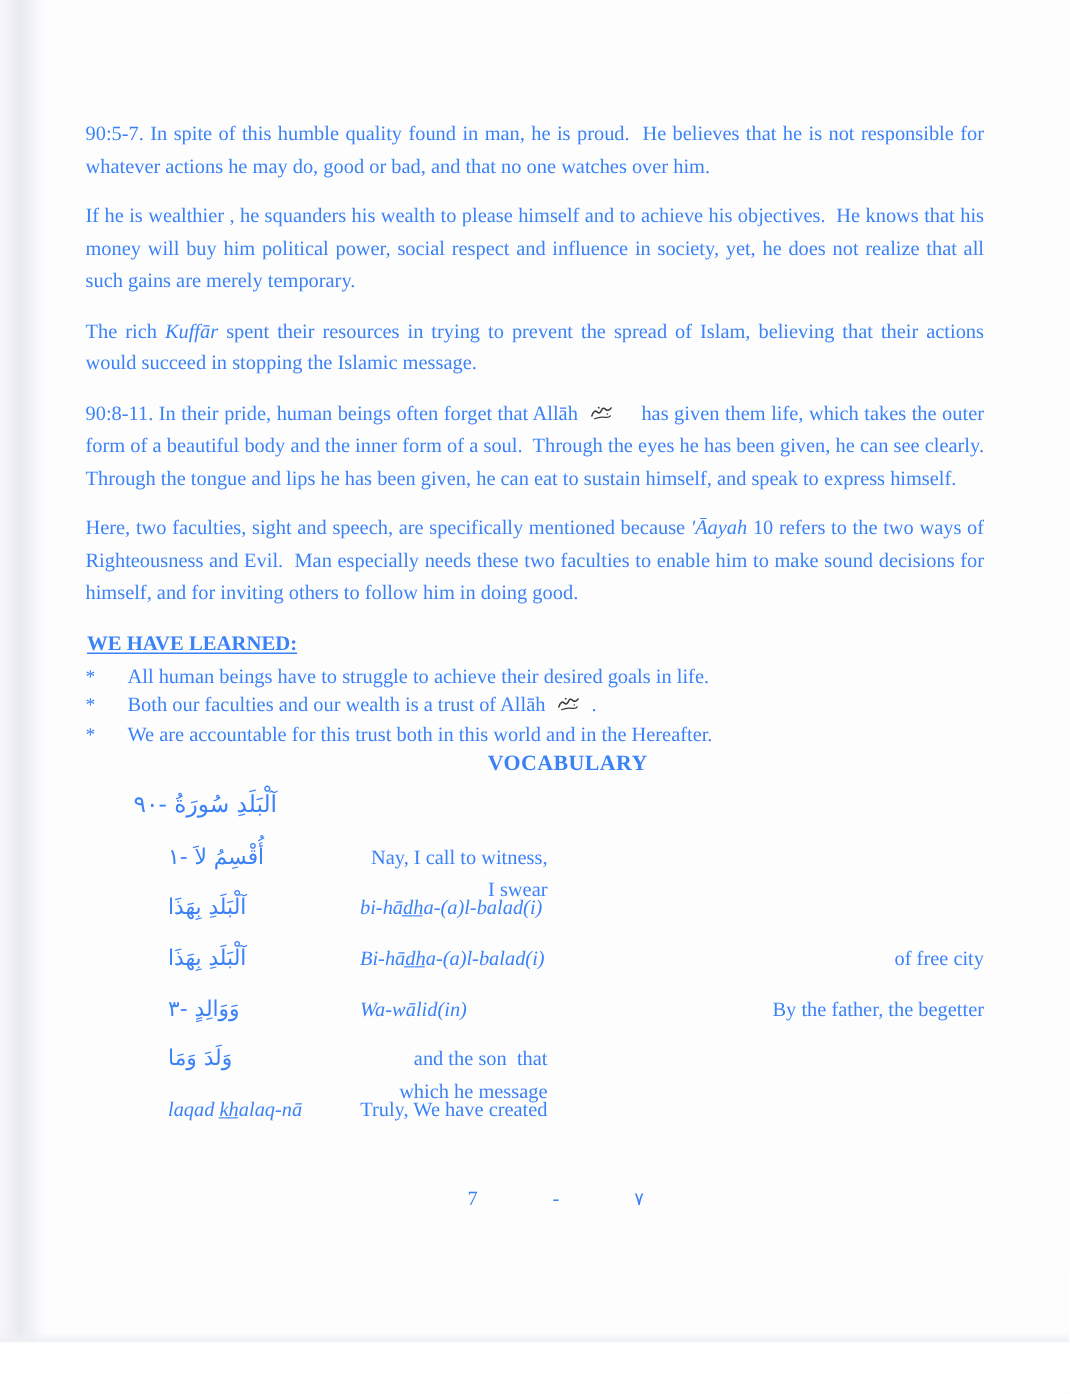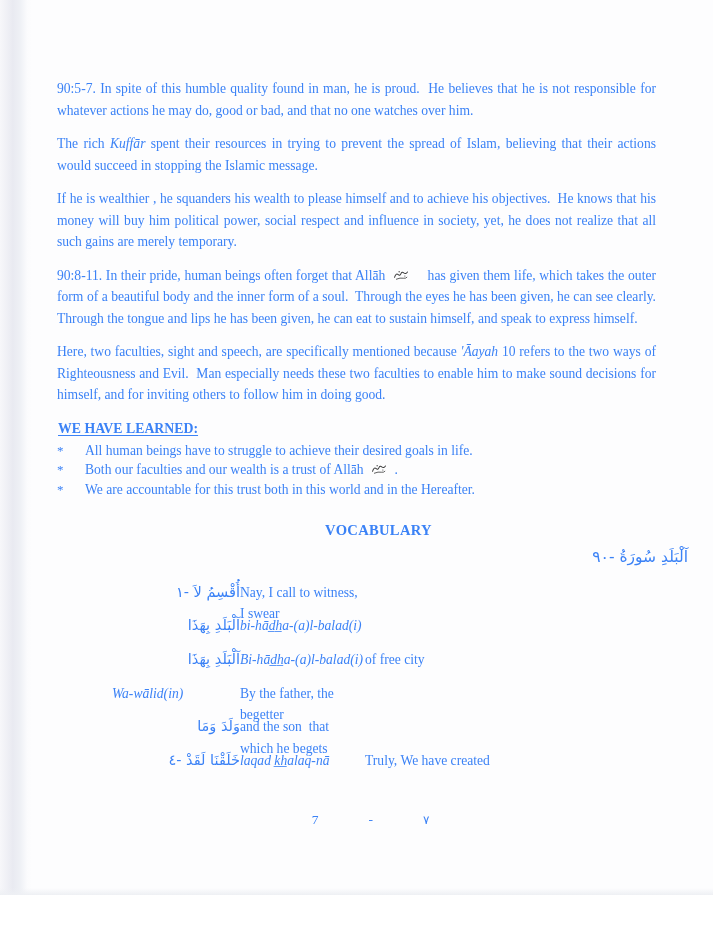--- a/index.html
+++ b/index.html
@@ -46,73 +46,72 @@
     margin:1px;
     line-height:22px;
   }
   .learned-list{list-style:none;margin:0;padding:0;}
   .bullet{
     display:grid;grid-template-columns:28px 1fr;
     line-height:19.6px;
   }
   .bullet .star{font-size:13px;}
   .btext{white-space:pre-wrap;}
-  .vocab{margin-top:21px;}
+  .vocab{}
   .vocab-heading{
     text-align:center;
     font-size:14.6px;font-weight:bold;
     margin:0 0 3px 0;
     transform:translateX(22px);
     letter-spacing:0.3px;
   }
   .surah-line{
-    text-align:right;
+    text-align:left;
     font-size:15.5px;
     line-height:24px;
     transform:translateX(32px);
     font-family:"DejaVu Sans", sans-serif;
   }
   .ar-tok{unicode-bidi:isolate;direction:ltr;}
   .vtable{margin:13px 0 0 55px;}
   .vrow{
     display:grid;
     grid-template-columns:128px 125px 1fr;
     align-items:baseline;
     height:33.6px;
   }
   .v-ar{
     font-size:14.5px;
     font-family:"DejaVu Sans", sans-serif;
     white-space:nowrap;
-    text-align:right;
   }
   .v-tr{font-style:italic;white-space:nowrap;}
-  .v-en{white-space:pre-wrap;}
+  .v-en{white-space:pre-wrap;text-align:right;}
   .page-footer{
     display:flex;justify-content:center;align-items:baseline;
     gap:50px;
     margin-top:26px;
     font-size:13.5px;
     transform:translateX(14px);
   }
   .page-footer .ar-num{font-family:"DejaVu Sans", sans-serif;font-size:12px;}
 </style>
 </head>
 <body>
 
 <div class="page">
   <div class="scan-edge-left"></div>
   <div class="scan-edge-bottom"></div>
 
   <main class="content">
 
     <section id="paragraphs">
         <p class="para"><span>90:5-7. In spite of this humble quality found in man, he is proud.  He believes that he is not responsible for whatever actions he may do, good or bad, and that no one watches over him.</span></p>
+        <p class="para"><span>If he is wealthier , he squanders his wealth to please himself and to achieve his objectives.  He knows that his money will buy him political power, social respect and influence in society, yet, he does not realize that all such gains are merely temporary.</span></p>
         <p class="para"><span>The rich </span><span class="it">Kuffār</span><span> spent their resources in trying to prevent the spread of Islam, believing that their actions would succeed in stopping the Islamic message.</span></p>
-        <p class="para"><span>If he is wealthier , he squanders his wealth to please himself and to achieve his objectives.  He knows that his money will buy him political power, social respect and influence in society, yet, he does not realize that all such gains are merely temporary.</span></p>
         <p class="para"><span>90:8-11. In their pride, human beings often forget that Allāh </span><span class="honorific"><svg viewBox="0 0 18 13" width="18" height="12">
               <path d="M2 9 Q3.5 4 6 6.2 Q7.8 7.8 9 5 Q10 2.4 12 4.2 Q14 6 16 3.2" fill="none" stroke="#3c3c3c" stroke-width="1.1" stroke-linecap="round"></path>
               <path d="M4 11 Q8 9.2 12 10 Q14.2 10.4 15.4 9" fill="none" stroke="#3c3c3c" stroke-width="0.9" stroke-linecap="round"></path>
               <circle cx="7" cy="3" r="0.7" fill="#3c3c3c"></circle>
               <circle cx="13.2" cy="7.6" r="0.6" fill="#3c3c3c"></circle>
             </svg></span><span>    has given them life, which takes the outer form of a beautiful body and the inner form of a soul.  Through the eyes he has been given, he can see clearly.  Through the tongue and lips he has been given, he can eat to sustain himself, and speak to express himself.</span></p>
         <p class="para"><span>Here, two faculties, sight and speech, are specifically mentioned because </span><span class="it">'Āayah</span><span> 10 refers to the two ways of Righteousness and Evil.  Man especially needs these two faculties to enable him to make sound decisions for himself, and for inviting others to follow him in doing good.</span></p>
       </section>
 
     <section class="learned">
@@ -149,29 +148,29 @@
           <div class="vrow">
     <div class="v-ar"><span class="ar-tok">بِهَذَا</span> <span class="ar-tok">آلْبَلَدِ</span></div>
     <div class="v-tr">bi-hād̲h̲a-(a)l-balad(i)</div>
   </div>
           <div class="vrow">
     <div class="v-ar"><span class="ar-tok">بِهَذَا</span> <span class="ar-tok">آلْبَلَدِ</span></div>
     <div class="v-tr">Bi-hād̲h̲a-(a)l-balad(i)</div>
     <div class="v-en">of free city</div>
   </div>
           <div class="vrow">
+    <div class="v-ar"><span class="ar-tok">٣-</span> <span class="ar-tok">وَوَالِدٍ</span></div>
     <div class="v-tr">Wa-wālid(in)</div>
     <div class="v-en">By the father, the begetter</div>
   </div>
           <div class="vrow">
     <div class="v-ar"><span class="ar-tok">وَمَا</span> <span class="ar-tok">وَلَدَ</span></div>
-    <div class="v-en">and the son  that which he begets</div>
+    <div class="v-en">and the son  that which he message</div>
   </div>
           <div class="vrow">
-    <div class="v-ar"><span class="ar-tok">٤-</span> <span class="ar-tok">لَقَدْ</span> <span class="ar-tok">خَلَقْنَا</span></div>
     <div class="v-tr">laqad k̲h̲alaq-nā</div>
     <div class="v-en">Truly, We have created</div>
   </div>
         </div>
     </section>
 
     <footer class="page-footer">
       <span>7</span>
       <span>-</span>
       <span class="ar-num">٧</span>

